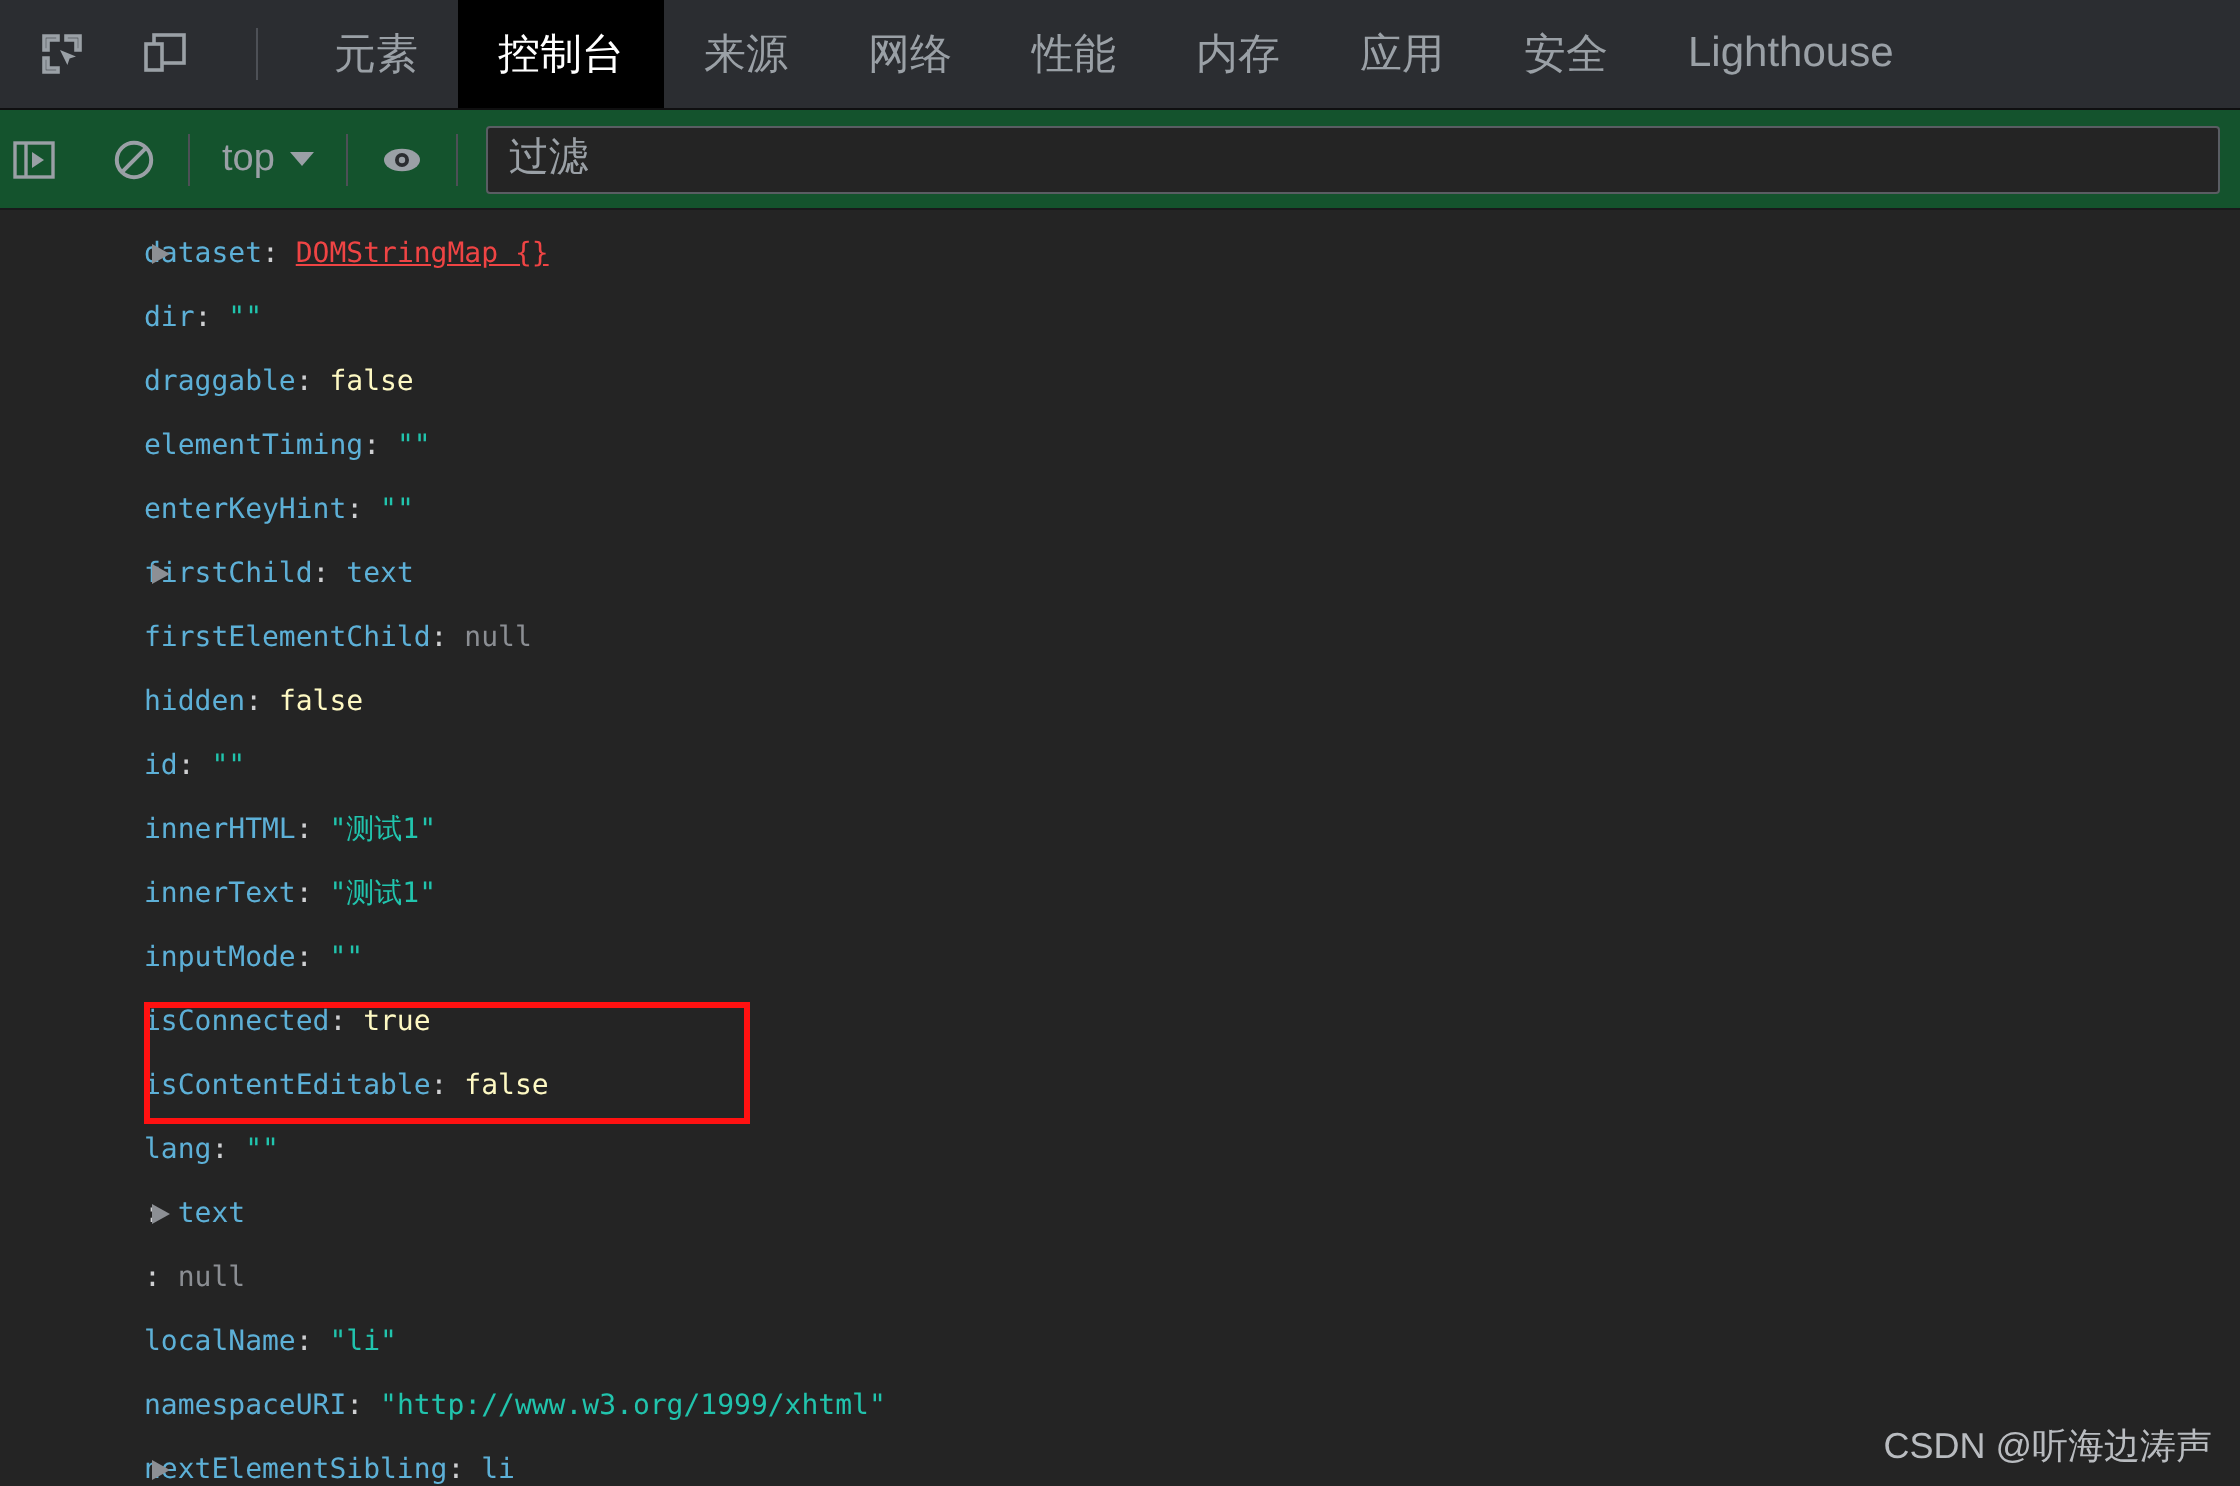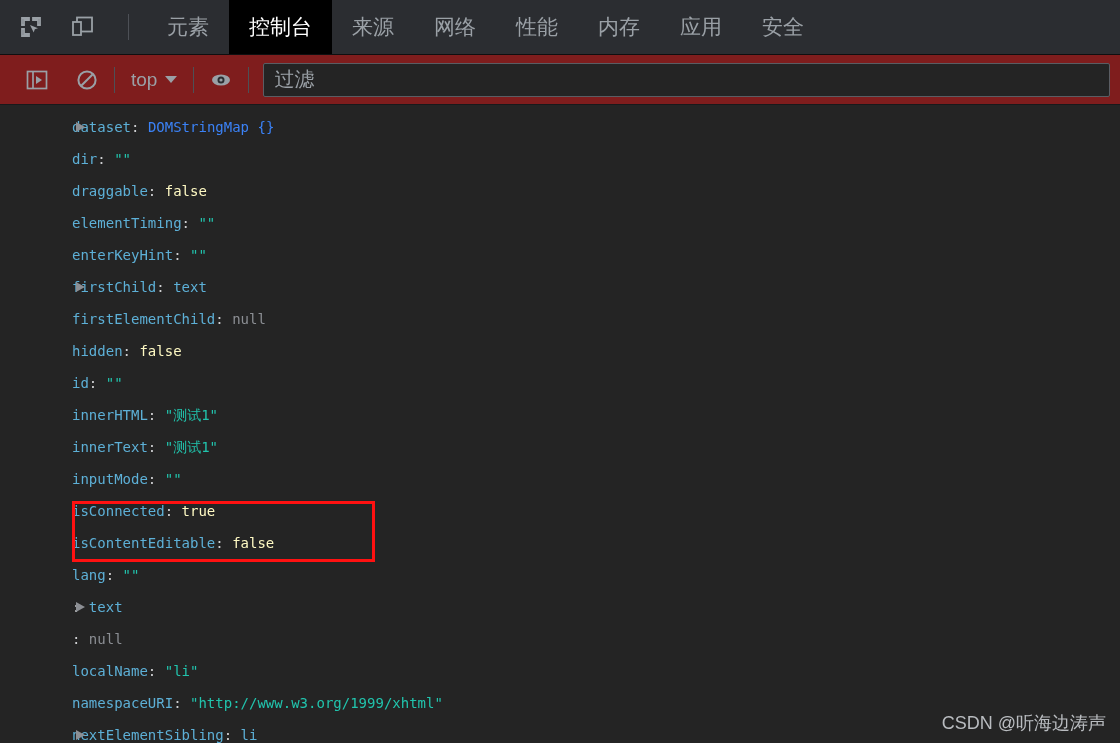--- a/index.html
+++ b/index.html
@@ -73,23 +73,23 @@
   .tab.active {
     background: #000000;
     color: #ffffff;
   }
 
   
   .console-toolbar {
     display: flex;
     align-items: center;
     height: 50px;
-    background: #7f1d1d;
+    background: #14532d;
     border-bottom: 1px solid #19191b;
-    padding-left: 20px;
+    padding-left: 0;
   }
 
   .ctx-select {
     display: flex;
     align-items: center;
     gap: 8px;
     font-size: 19px;
     color: #9aa0a6;
     padding: 0 6px;
     cursor: pointer;
@@ -157,21 +157,21 @@
     border-bottom: 5.5px solid transparent;
     border-left: 9px solid #8c8f94;
   }
 
   .k { color: #5db0d7; }
   .colon { color: #cfd0d2; }
 
   .v-string  { color: #21c4ad; }
   .v-keyword { color: #fef9c3; }
   .v-null    { color: #8b8e93; }
-  .v-object  { color: #3b82f6; }
+  .v-object  { color: #ef4444; text-decoration: underline; }
   .v-node    { color: #5db0d7; }
 
   
   .hl-box {
     position: absolute;
     left: 72px;
     top: 396px;
     width: 303px;
     height: 61px;
     border: 3px solid #ff1111;
@@ -228,20 +228,23 @@
           <span>性能</span>
         </div>
       <div class="tab">
           <span>内存</span>
         </div>
       <div class="tab">
           <span>应用</span>
         </div>
       <div class="tab">
           <span>安全</span>
+        </div>
+      <div class="tab">
+          <span>Lighthouse</span>
         </div>
     </div>
   </div>
 
   <div class="console-toolbar">
 
     <div class="icon-btn">
       <svg width="24" height="24" viewBox="0 0 24 24" aria-hidden="true">
         <rect x="2.5" y="3.5" width="19" height="17" fill="none" stroke="#9aa0a6" stroke-width="1.7"></rect>
         <line x1="8" y1="3.5" x2="8" y2="20.5" stroke="#9aa0a6" stroke-width="1.7"></line>

